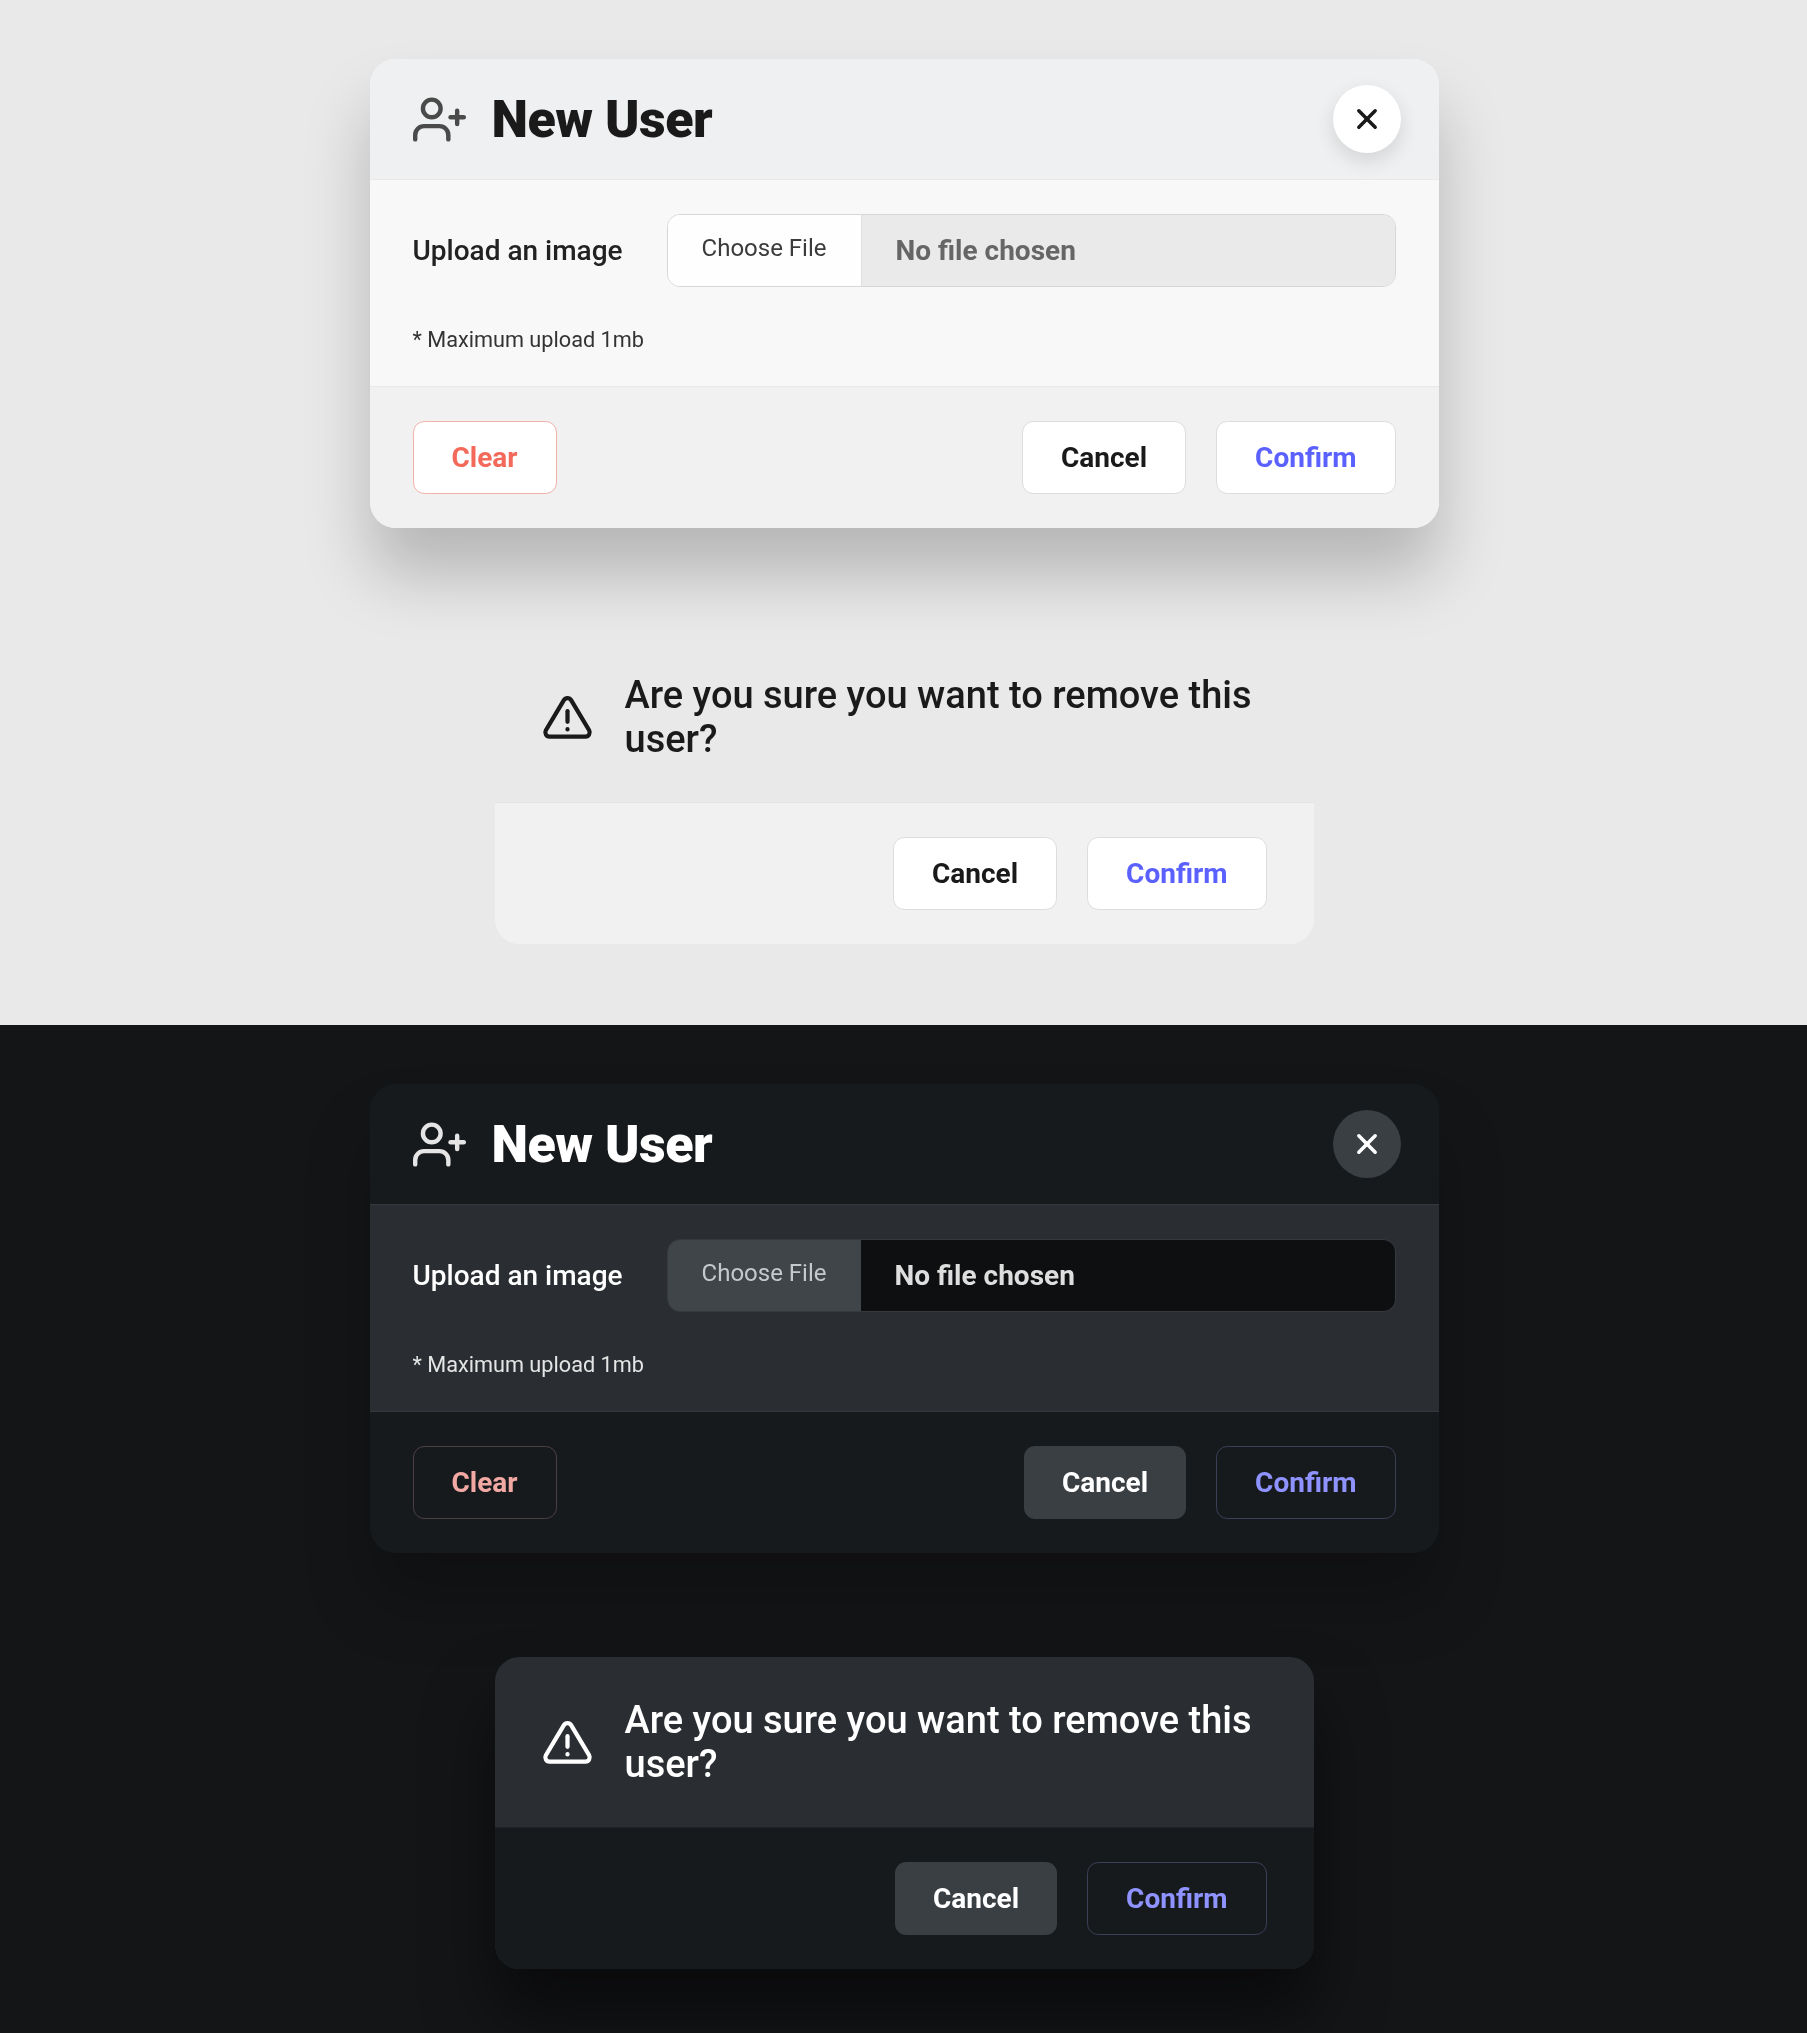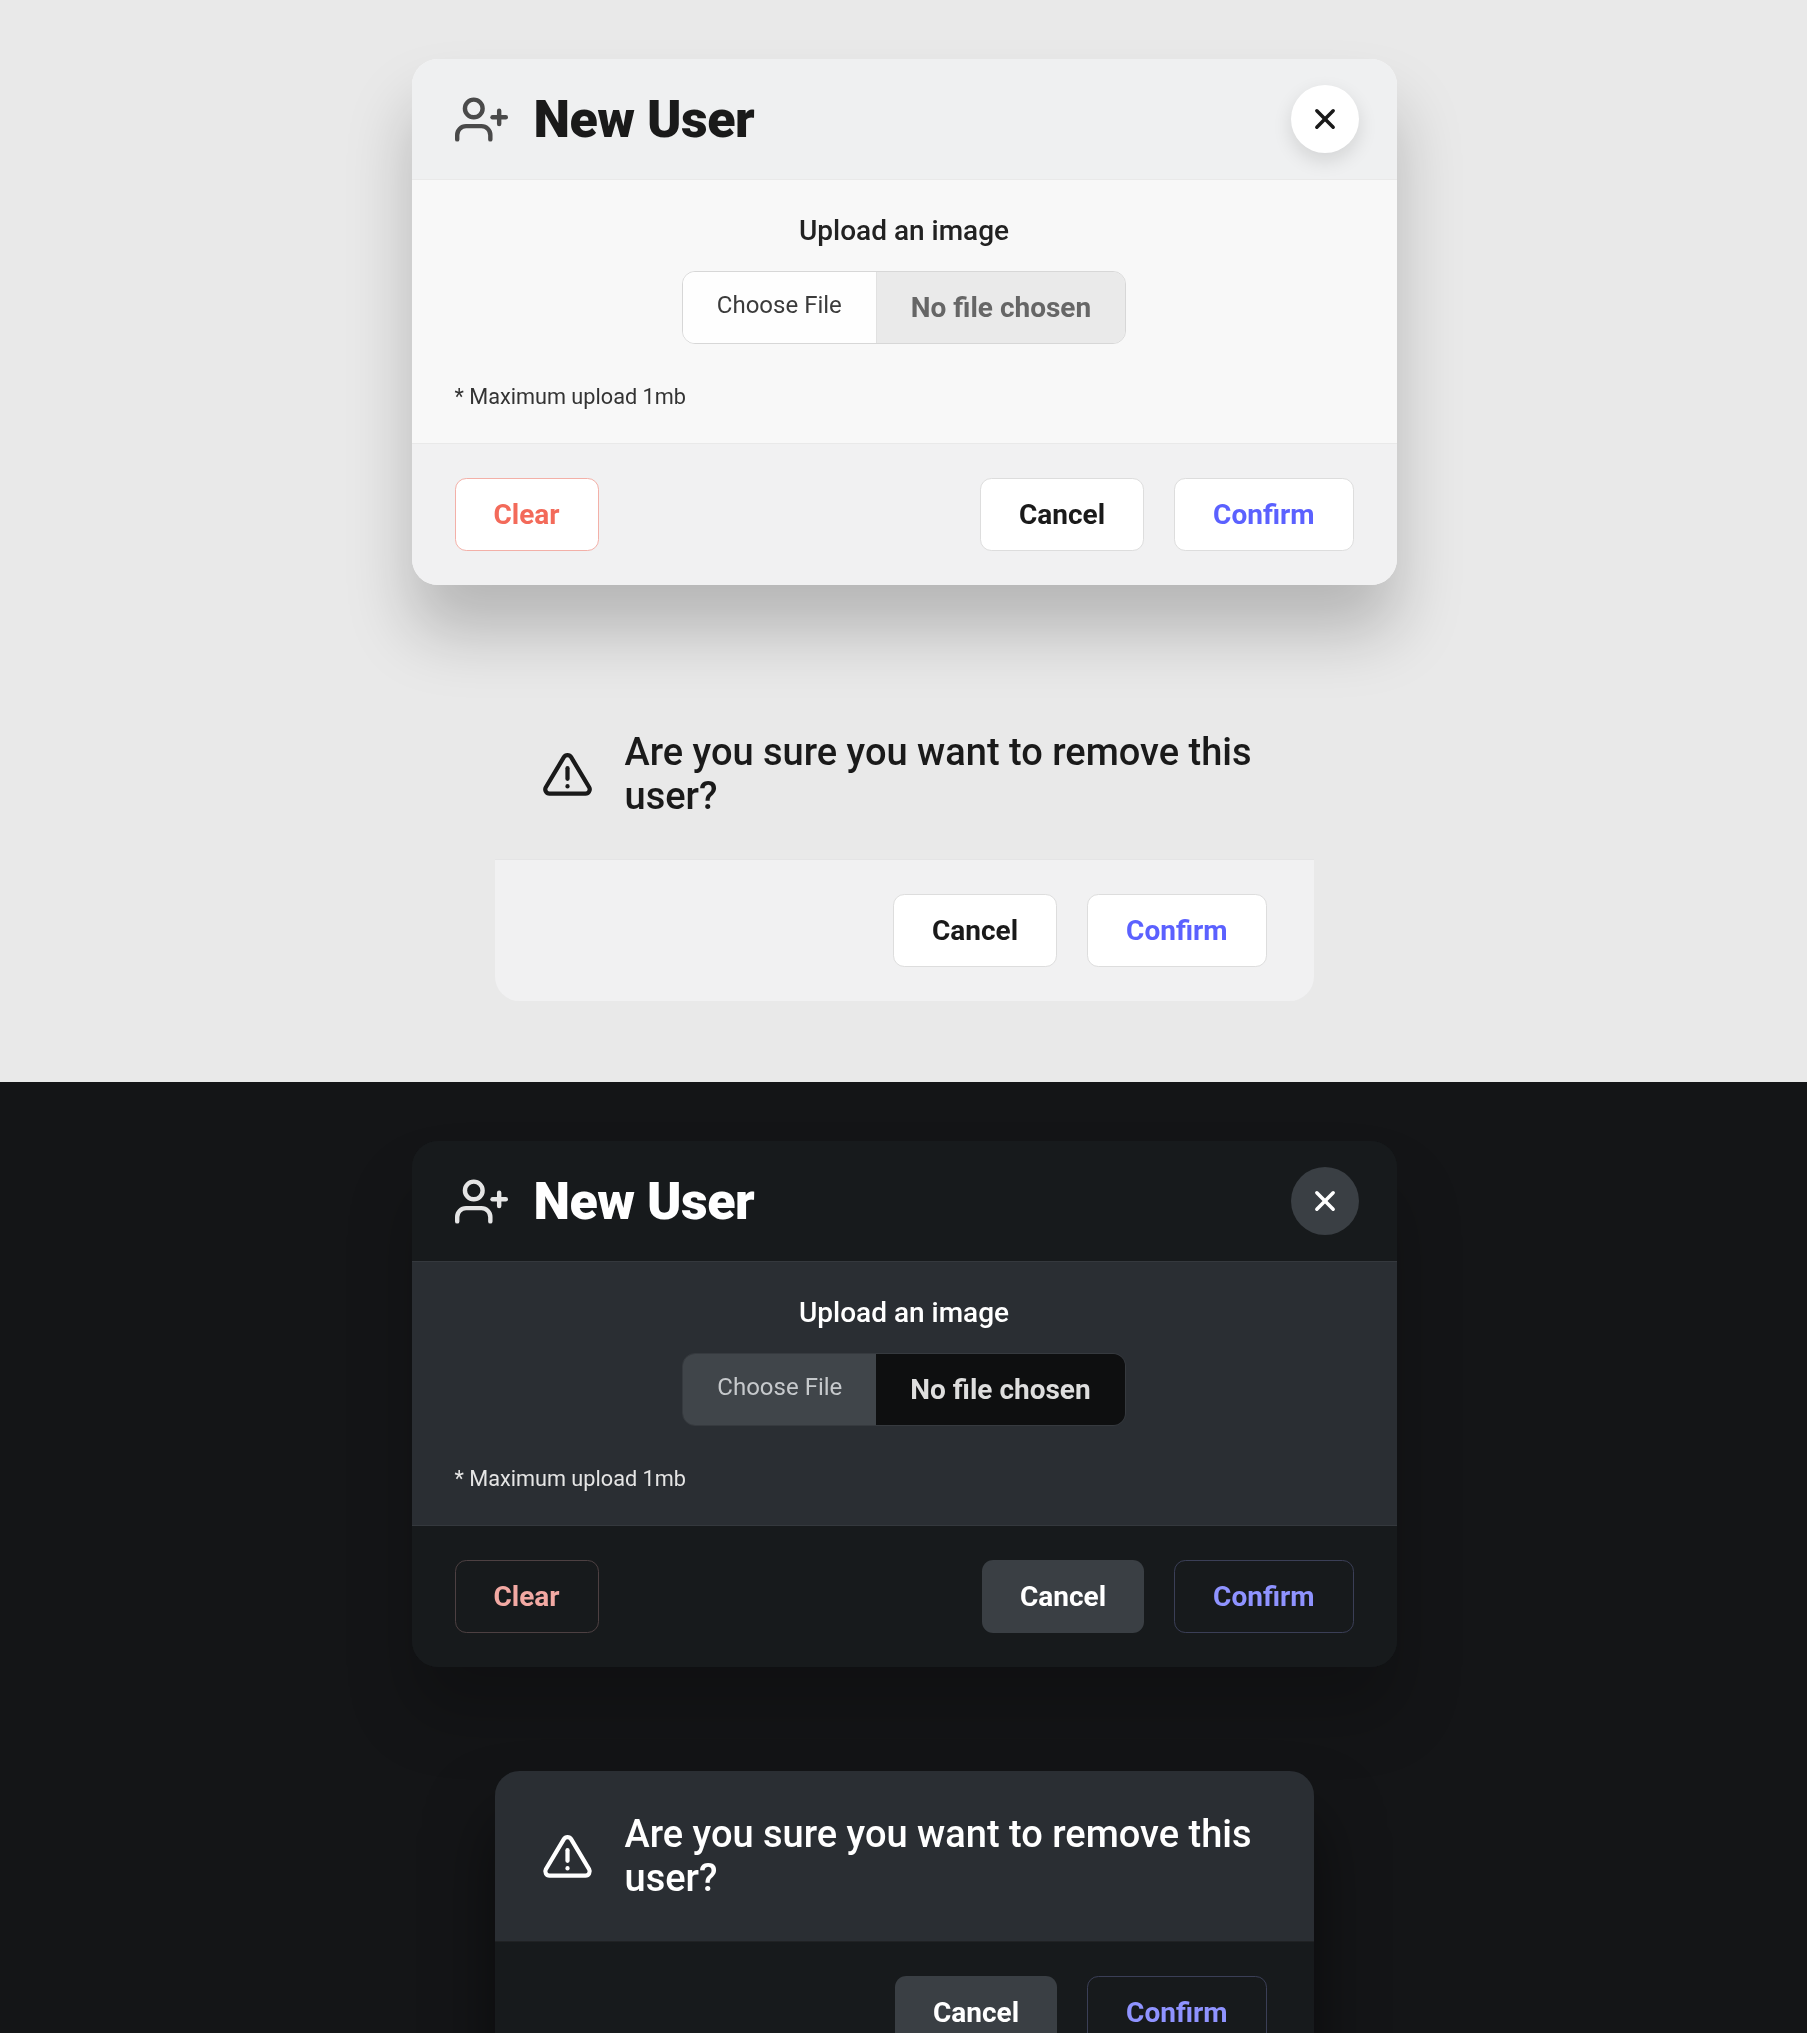--- a/index.html
+++ b/index.html
@@ -20,21 +20,21 @@
     }
     .section-light {
       background: #e9e9e9;
     }
     .section-dark {
       background: #141517;
     }
 
     
     .modal {
-      width: 985px;
+      width: 1069px;
       border-radius: 26px;
       overflow: hidden;
       box-shadow: 0 47px 66px rgba(0,0,0,0.22);
     }
     .modal.light {
       background: #f7f7f7;
     }
     .modal-header {
       display: flex;
       align-items: center;
@@ -69,22 +69,21 @@
 
     .modal-body {
       padding: 34px 43px 34px 43px;
       border-top: 0.9px solid rgba(0,0,0,0.06);
       border-bottom: 0.9px solid rgba(0,0,0,0.06);
     }
     .light .modal-body { background: #f8f8f8; }
     .upload-row {
       display: flex;
       align-items: center;
-      gap: 24px;
-      flex-direction: column;
+      gap: 44px;
     }
     .upload-label {
       font-size: 28px;
       font-weight: 500;
     }
     .light .upload-label { color: #222; }
     .file-picker {
       flex: 1;
       display: flex;
       border-radius: 13px;

